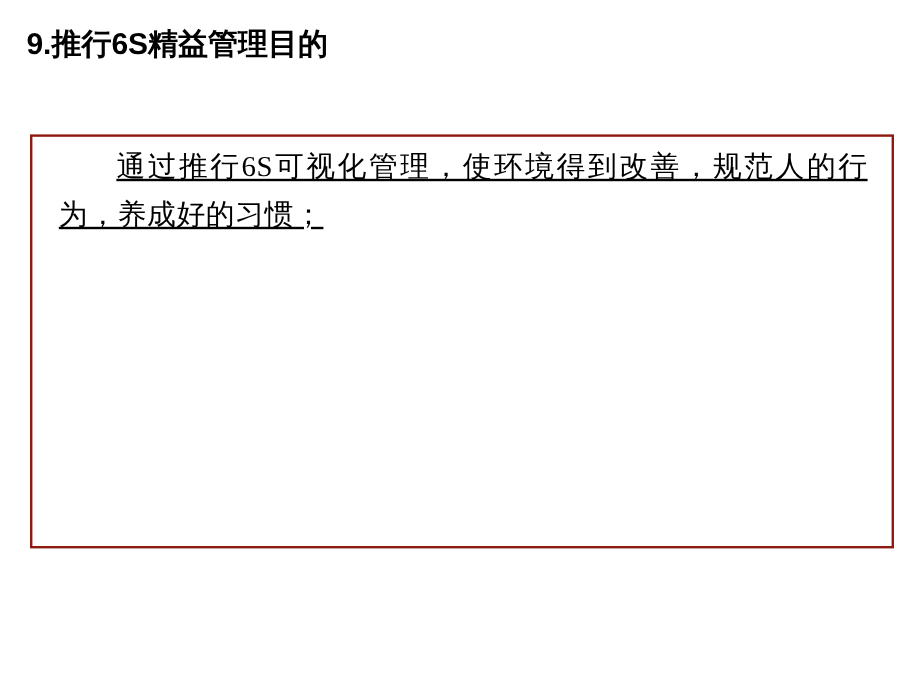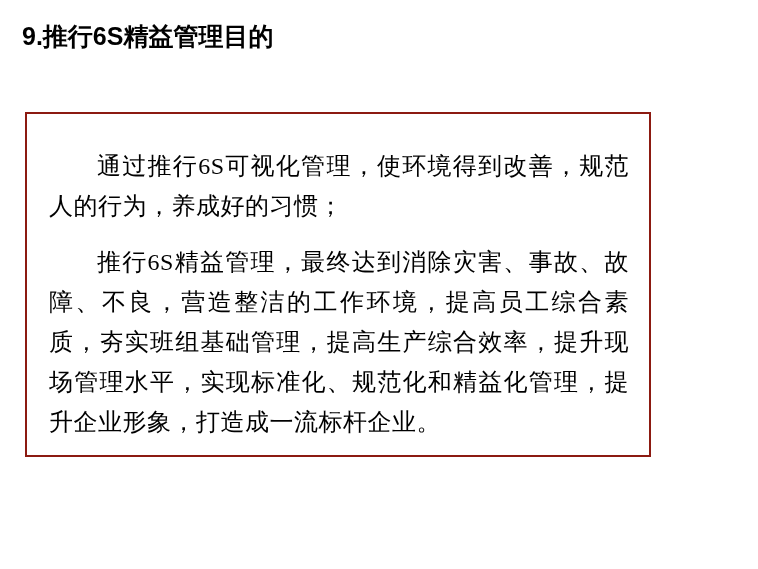--- a/index.html
+++ b/index.html
@@ -27,26 +27,27 @@
     font-size: 25px;
     font-weight: bold;
     color: #000000;
     letter-spacing: 0px;
     white-space: nowrap;
   }
   .content-box {
     position: absolute;
     left: 25px;
     top: 112px;
-    width: 626px;
+    width: 720px;
     height: 345px;
     border: 2px solid #8c1a11;
     box-sizing: border-box;
     background: #ffffff;
-    padding: 32px 20px 10px 22px;
+    padding: 6px 20px 10px 22px;
+    text-decoration: underline;
   }
   .para {
     font-family: "Liberation Serif", "DejaVu Serif", serif;
     font-size: 24px;
     line-height: 40px;
     color: #000000;
     text-indent: 2em;
     margin: 0 0 2px 0;
     text-align: justify;
     letter-spacing: 0.5px;
@@ -57,16 +58,15 @@
 </style>
 </head>
 <body>
 
 <div class="slide">
 
   <div class="slide-title">9.推行6S精益管理目的</div>
 
   <div class="content-box">
     <p class="para first">通过推行6S可视化管理，使环境得到改善，规范人的行为，养成好的习惯；</p>
-    <p class="para second">推行6S精益管理，最终达到消除灾害、事故、故障、不良，营造整洁的工作环境，提高员工综合素质，夯实班组基础管理，提高生产综合效率，提升现场管理水平，实现标准化、规范化和精益化管理，提升企业形象，打造成一流标杆企业。</p>
   </div>
 
 </div>
 
 </body></html>

